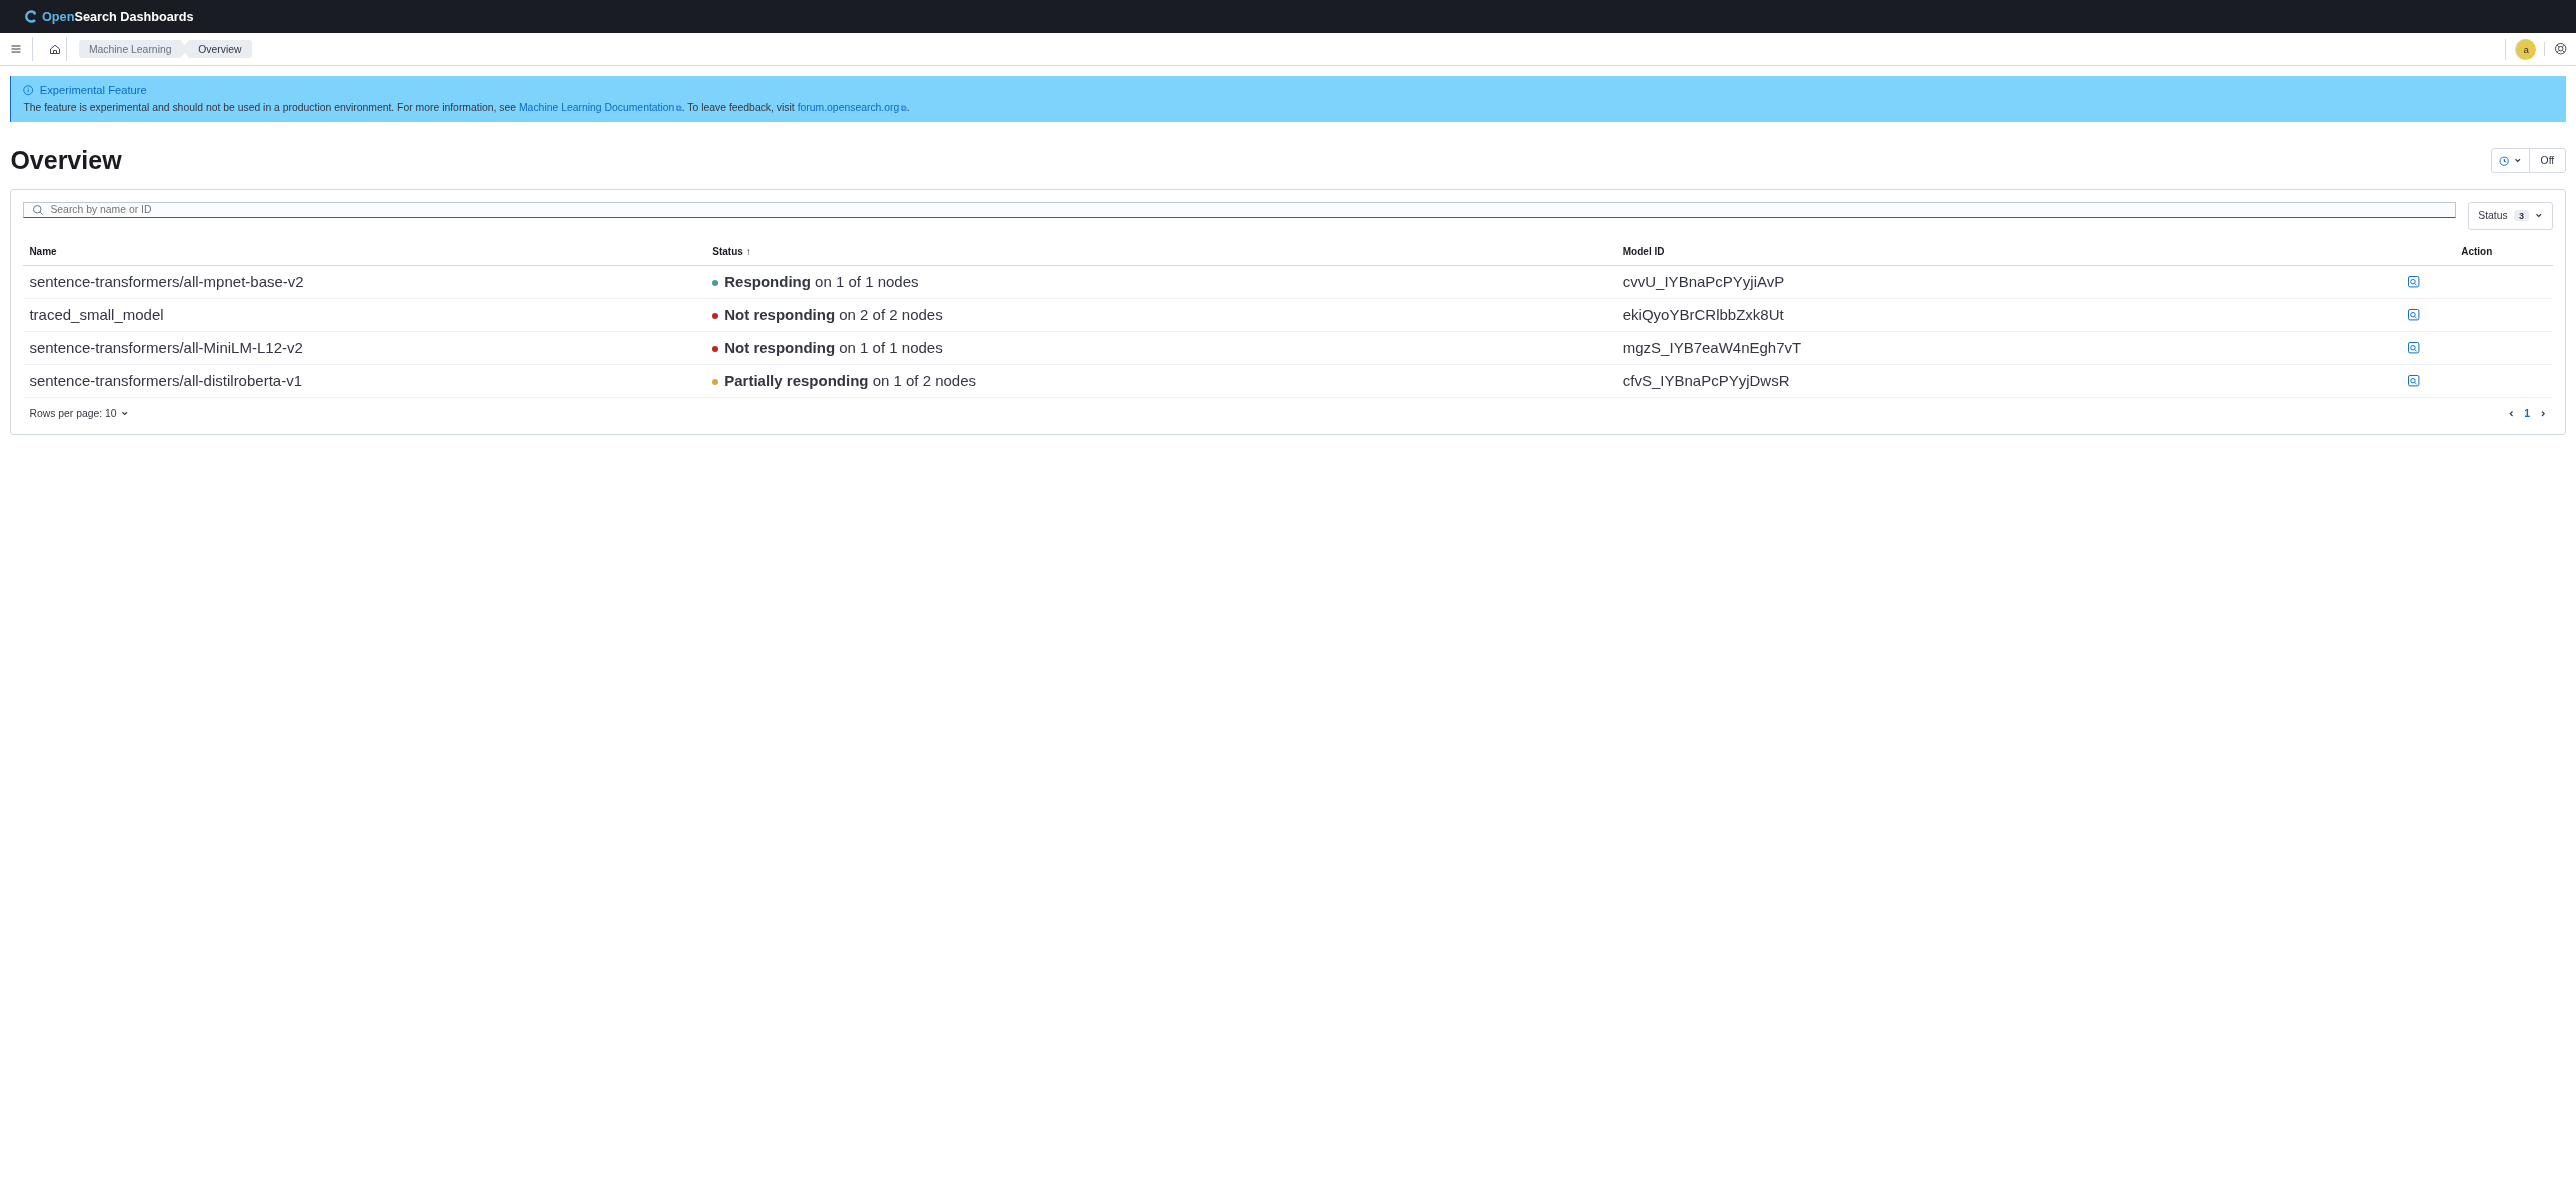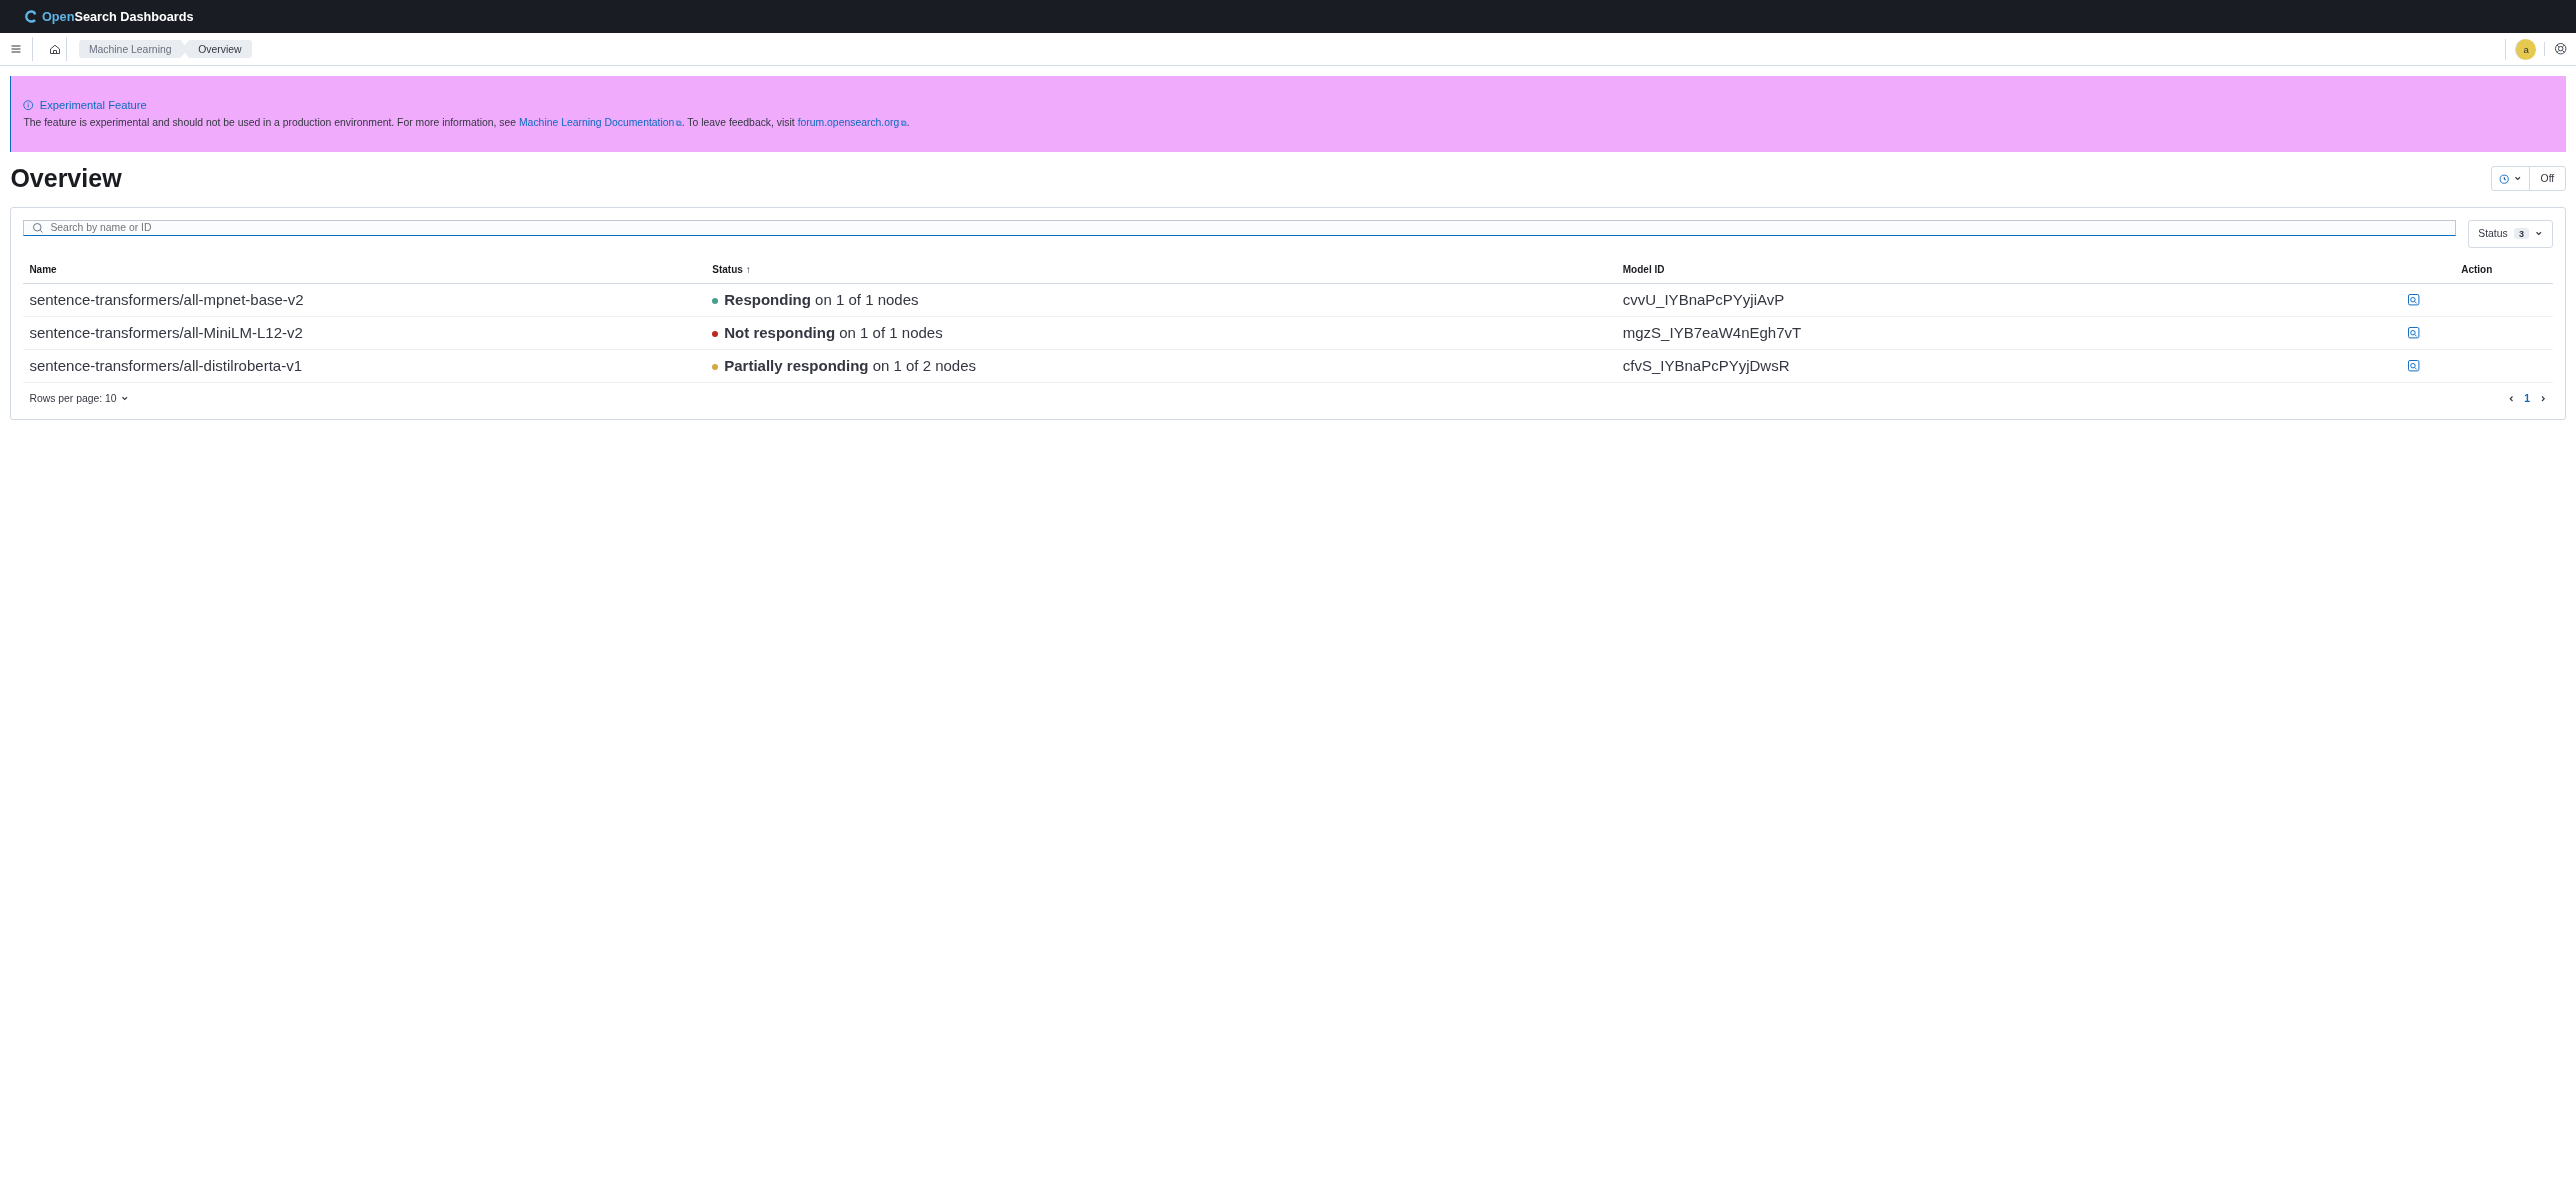--- a/index.html
+++ b/index.html
@@ -21,21 +21,21 @@
 .breadcrumb-item { padding: 3.7px 10.4px; font-size: 10.4px; position: relative; }
 .breadcrumb-item.first { background: #e9edf2; color: #69707d; border-radius: 3px 0 0 3px; clip-path: polygon(0 0, calc(100% - 7.5px) 0, 100% 50%, calc(100% - 7.5px) 100%, 0 100%); padding-right: 16.4px; }
 .breadcrumb-item.last { background: #e9edf2; color: #343741; margin-left: -6px; padding-left: 16.4px; border-radius: 0 3px 3px 0; clip-path: polygon(7.5px 0, 100% 0, 100% 100%, 7.5px 100%, 0 50%); font-weight: 500; }
 .sub-right { margin-left: auto; display: flex; align-items: center; gap: 7.5px; }
 .avatar { width: 21px; height: 21px; border-radius: 50%; background: #e6c94f; display: flex; align-items: center; justify-content: center; font-size: 9.7px; color: #333; border-left: 0.7px solid #d3dae6; }
 .avatar-wrap { padding-left: 9px; border-left: 0.7px solid #d3dae6; }
 .help-btn { padding-left: 9px; border-left: 0.7px solid #d3dae6; display: flex; align-items: center; cursor: pointer; }
 
 
 .content { padding: 10.4px; }
-.callout { background: #f0abfc; border-left: 1.5px solid #0b6bc2; padding: 23px 12px; margin-bottom: 12px; }
+.callout { background: #7dd3fc; border-left: 1.5px solid #0b6bc2; padding: 8px 12px; margin-bottom: 24px; }
 .callout-title { color: #0b6bc2; font-size: 11.2px; font-weight: 500; margin-bottom: 6px; display: flex; align-items: center; gap: 6px; }
 .callout-body { color: #343741; font-size: 10.4px; }
 .callout-body a { color: #0b6bc2; text-decoration: none; }
 .ext-icon { font-size: 8.2px; margin-left: 1.5px; }
 
 .page-title-row { display: flex; align-items: center; justify-content: space-between; margin-bottom: 13.4px; }
 .page-title { font-size: 25px; font-weight: 700; color: #1a1c21; }
 .refresh-group { display: flex; border: 0.7px solid #d3dae6; border-radius: 3px; overflow: hidden; }
 .refresh-left { display: flex; align-items: center; gap: 4.5px; padding: 6px 7.5px; border-right: 0.7px solid #d3dae6; cursor: pointer; }
 .refresh-right { padding: 6px 10.4px; }
@@ -207,20 +207,36 @@
       <span class="action-icon">
         <svg width="13.4" height="13.4" viewBox="0 0 18 18">
                   <rect x="2" y="2" width="14" height="14" rx="2" fill="none" stroke="#0b6bc2" stroke-width="1.3"></rect>
                   <circle cx="8" cy="9" r="3" fill="none" stroke="#0b6bc2" stroke-width="1.3"></circle>
                   <path stroke="#0b6bc2" stroke-width="1.3" d="M10.5 11.5l2.5 2.5"></path>
                 </svg>
       </span>
     </td>
           </tr>
           <tr>
+    <td>traced_small_model</td>
+    <td>
+      <span class="status-dot dot-red"></span><span class="status-text">Not responding</span><span> on 2 of 2 nodes</span>
+    </td>
+    <td>ekiQyoYBrCRlbbZxk8Ut</td>
+    <td class="action">
+      <span class="action-icon">
+        <svg width="13.4" height="13.4" viewBox="0 0 18 18">
+                  <rect x="2" y="2" width="14" height="14" rx="2" fill="none" stroke="#0b6bc2" stroke-width="1.3"></rect>
+                  <circle cx="8" cy="9" r="3" fill="none" stroke="#0b6bc2" stroke-width="1.3"></circle>
+                  <path stroke="#0b6bc2" stroke-width="1.3" d="M10.5 11.5l2.5 2.5"></path>
+                </svg>
+      </span>
+    </td>
+          </tr>
+          <tr>
     <td>sentence-transformers/all-MiniLM-L12-v2</td>
     <td>
       <span class="status-dot dot-red"></span><span class="status-text">Not responding</span><span> on 1 of 1 nodes</span>
     </td>
     <td>mgzS_IYB7eaW4nEgh7vT</td>
     <td class="action">
       <span class="action-icon">
         <svg width="13.4" height="13.4" viewBox="0 0 18 18">
                   <rect x="2" y="2" width="14" height="14" rx="2" fill="none" stroke="#0b6bc2" stroke-width="1.3"></rect>
                   <circle cx="8" cy="9" r="3" fill="none" stroke="#0b6bc2" stroke-width="1.3"></circle>

